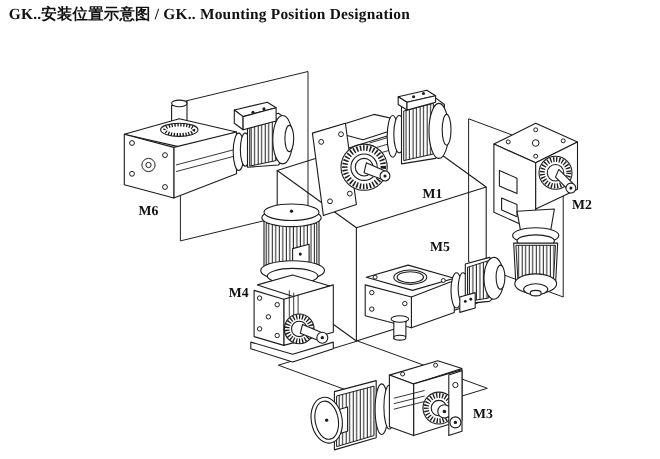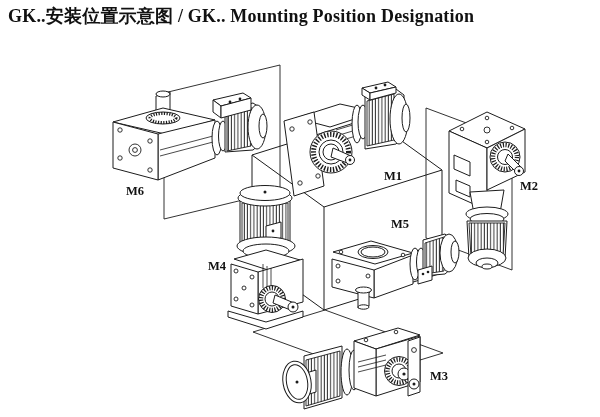--- a/index.html
+++ b/index.html
@@ -1,18 +1,18 @@
 <!DOCTYPE html>
 <html><head>
 <meta charset="utf-8">
 <style>
   html,body{margin:0;padding:0;background:#fff;}
   .stage{position:relative;width:600px;height:417px;background:#fff;overflow:hidden;
          font-family:"Liberation Serif","DejaVu Serif",serif;}
-  .title{position:absolute;left:8px;top:4px;margin:0;font-size:18px;font-weight:bold;
+  .title{position:absolute;left:8px;top:4px;margin:0;font-size:14px;font-weight:bold;
          color:#111;letter-spacing:.2px;white-space:nowrap;text-align:center;}
   svg{position:absolute;left:0;top:0;}
   .fw{fill:#fff;stroke:#1c1c1c;stroke-width:1;stroke-linejoin:round;}
   .ln{fill:none;stroke:#1c1c1c;stroke-width:1;stroke-linejoin:round;}
   .thin{fill:none;stroke:#1c1c1c;stroke-width:.8;}
   .plane{fill:none;stroke:#1c1c1c;stroke-width:.9;stroke-linejoin:round;}
   .fins{fill:url(#fins);stroke:#1c1c1c;stroke-width:.9;stroke-linejoin:round;}
   .teeth{fill:none;stroke:#1c1c1c;}
   .bolt{fill:#fff;stroke:#1c1c1c;stroke-width:.9;}
   .dot{fill:#1c1c1c;stroke:none;}

